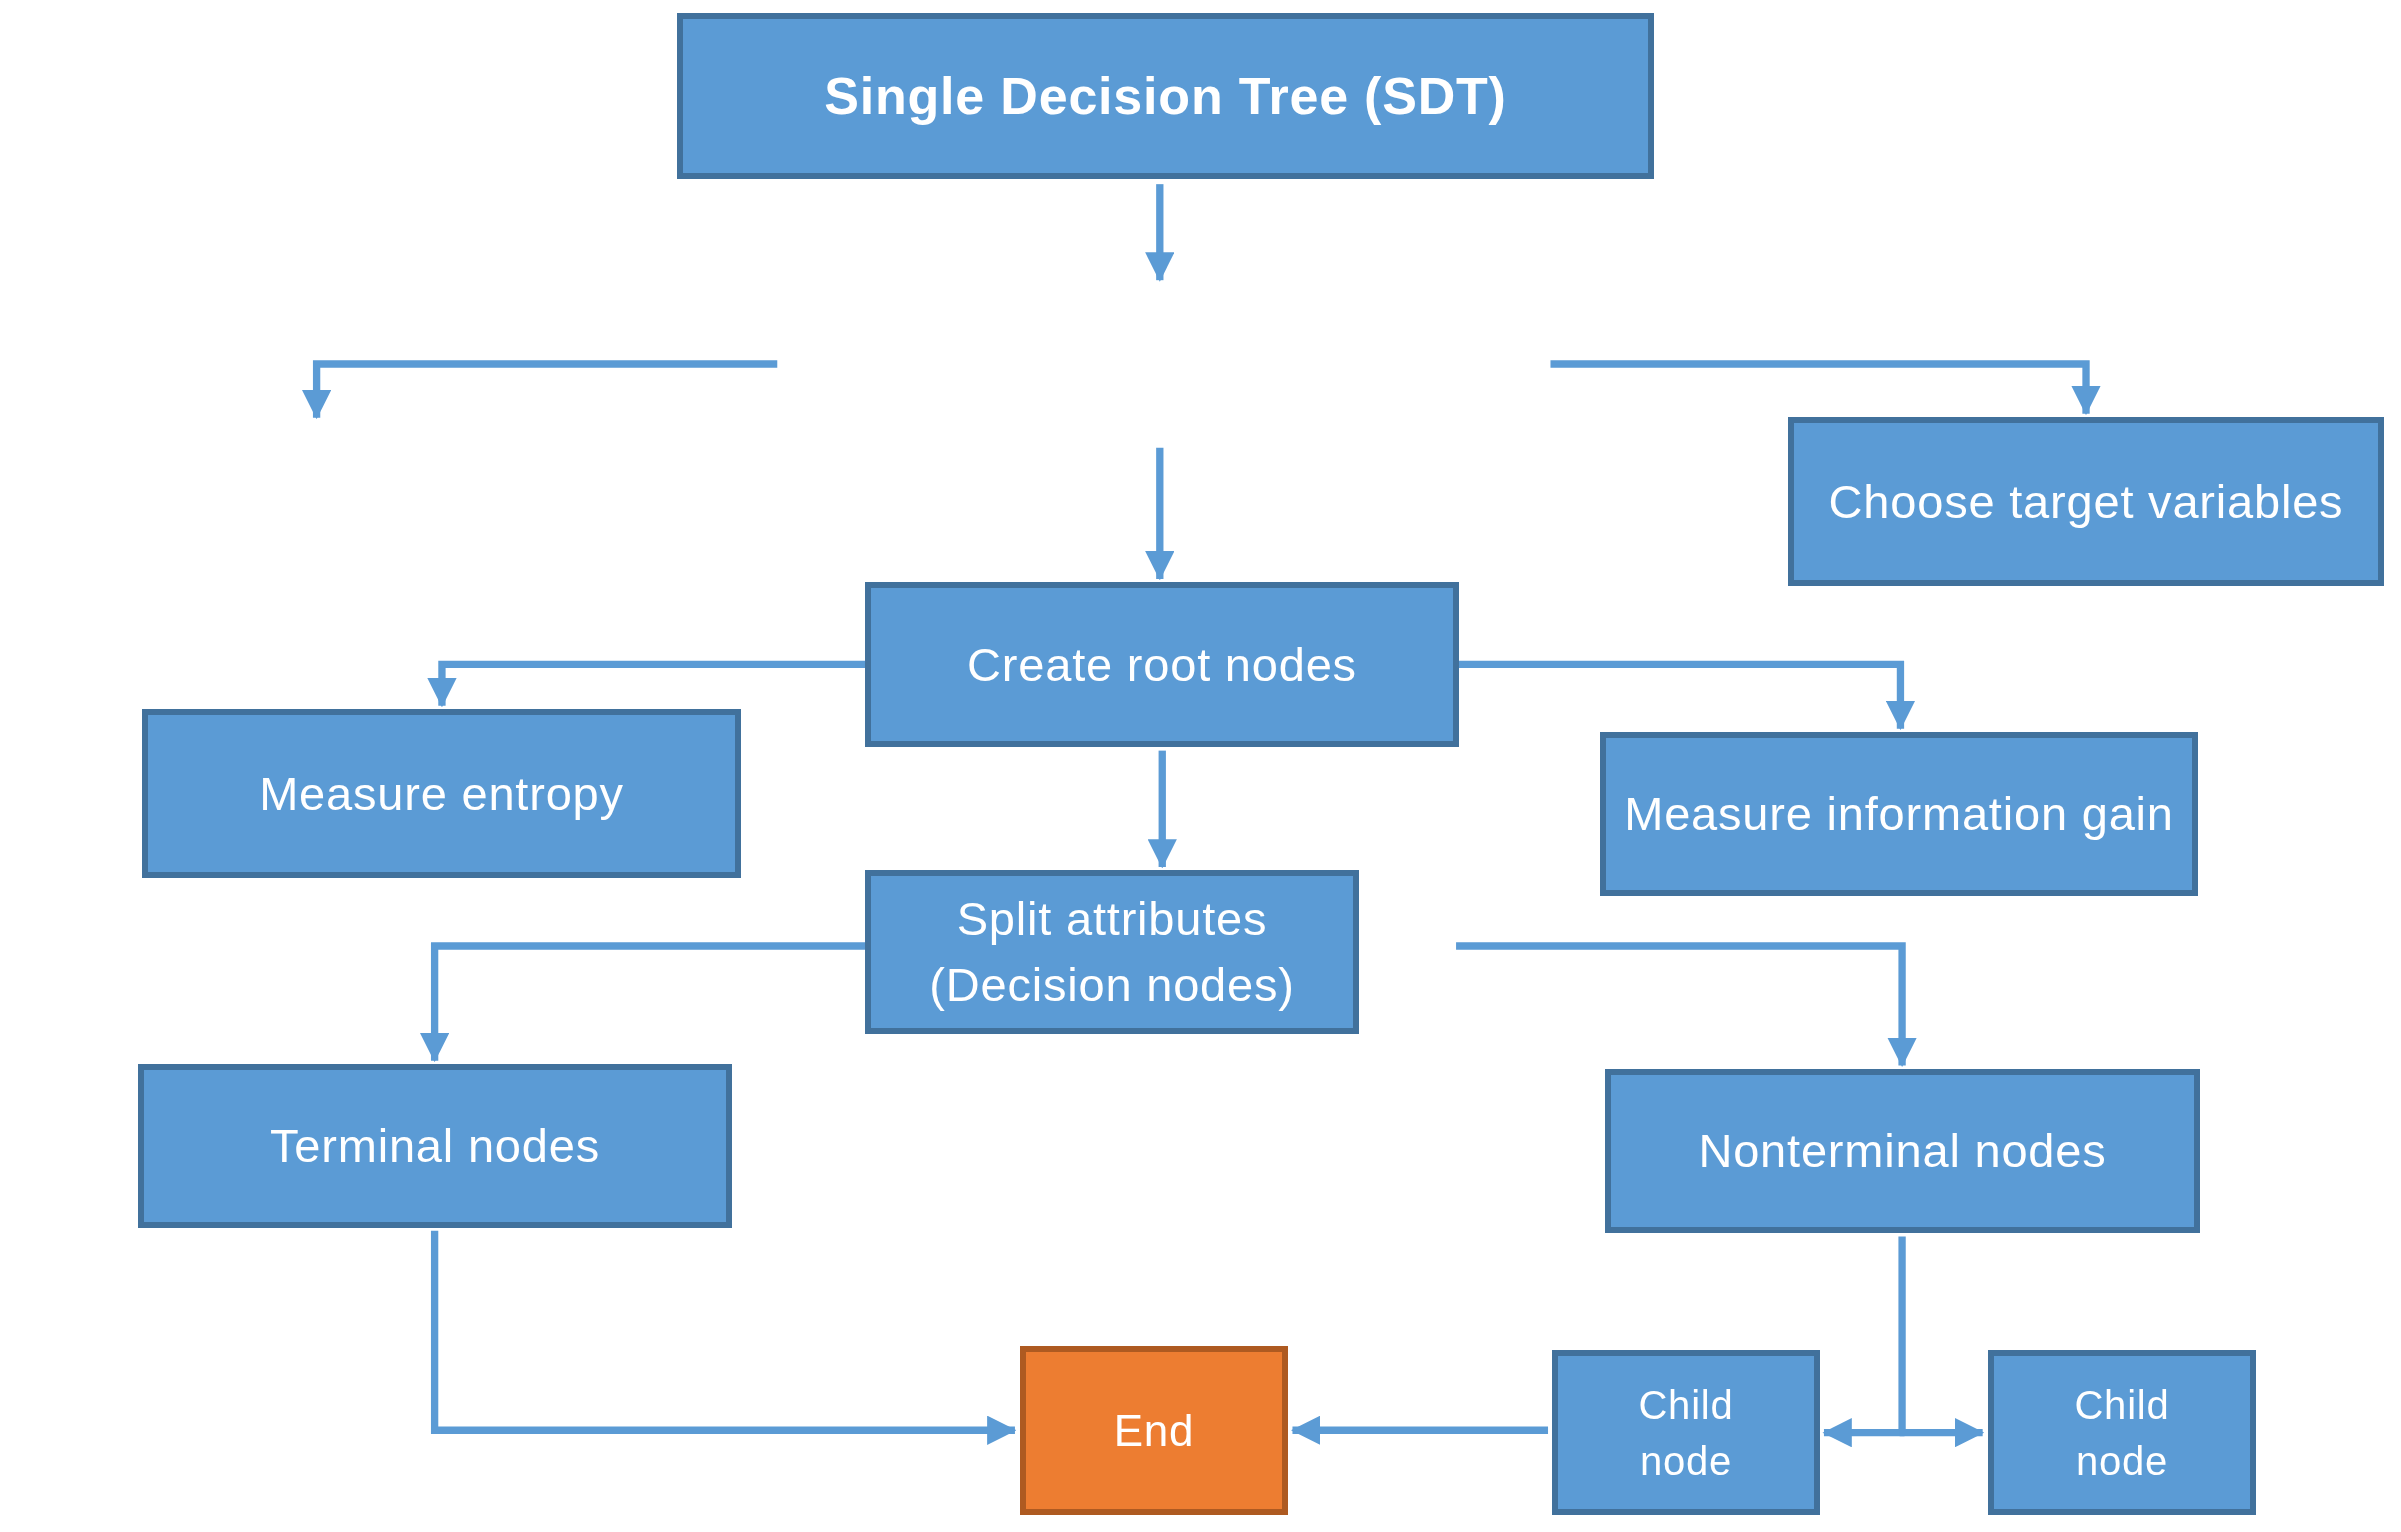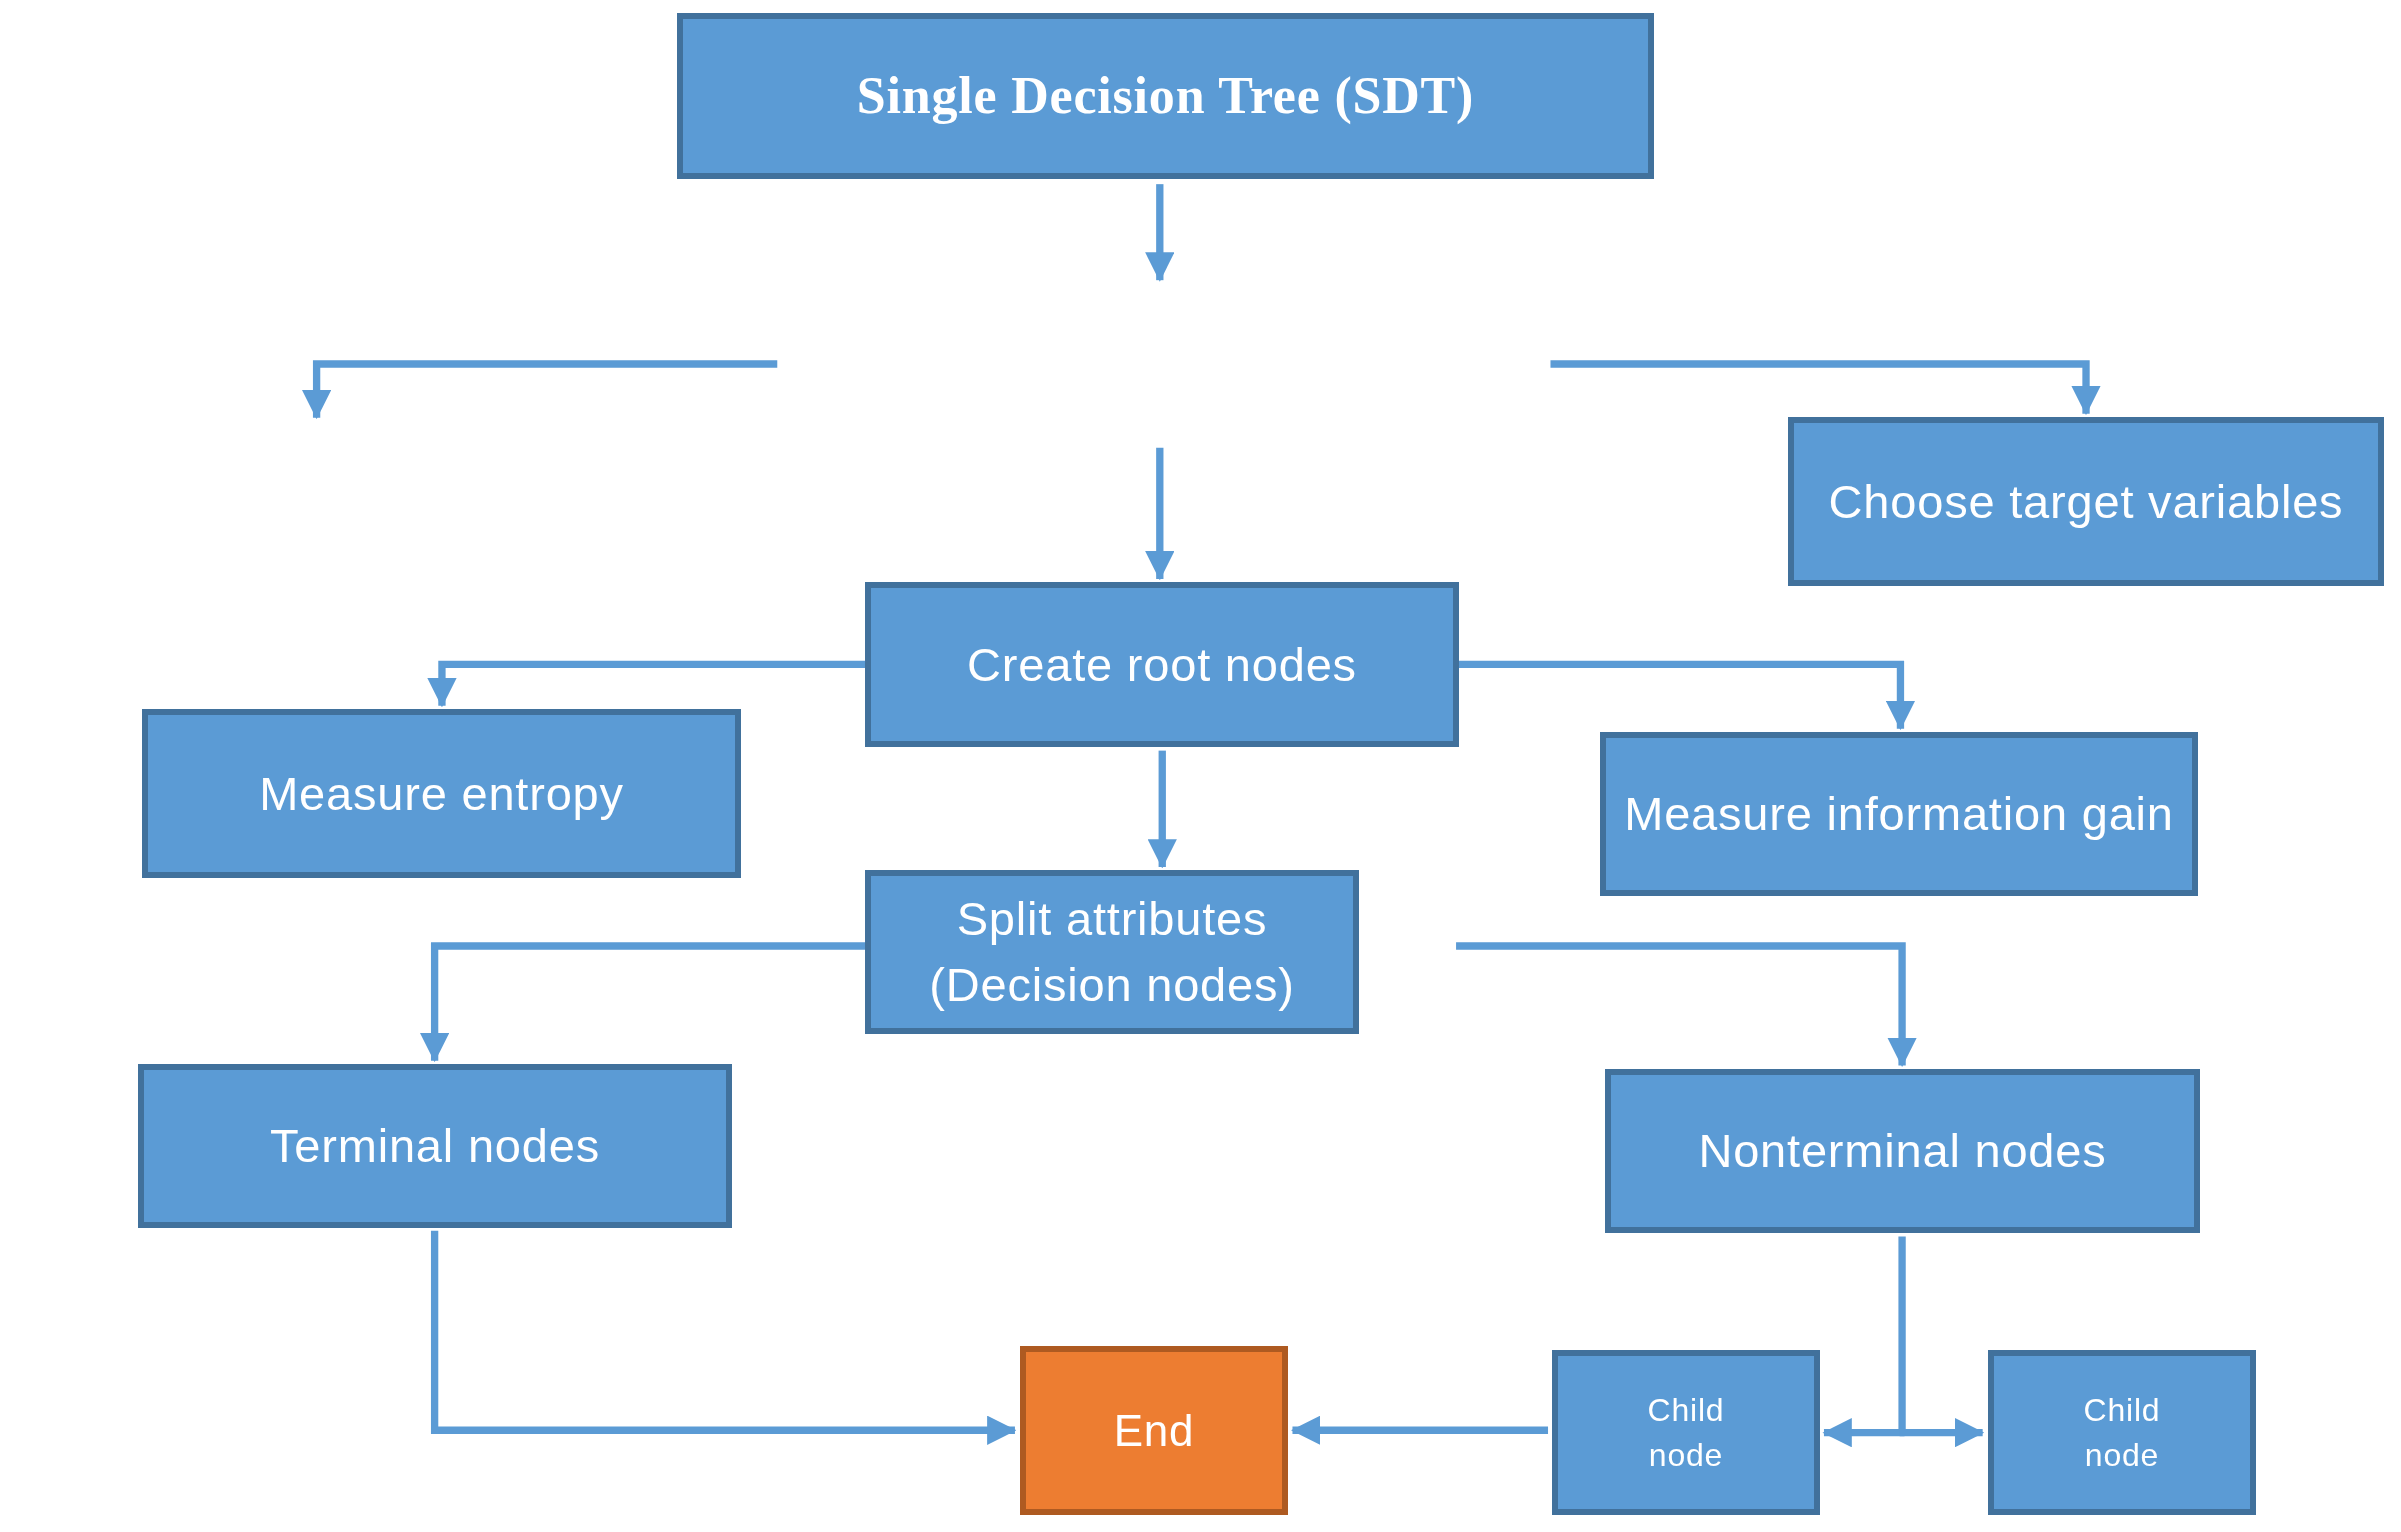--- a/index.html
+++ b/index.html
@@ -49,29 +49,28 @@
     align-items: center;
     justify-content: center;
     text-align: center;
     font-size: 47px;
     letter-spacing: 0.8px;
     line-height: 1.4;
   }
   .node.title-node {
     font-weight: bold;
     font-size: 52px;
-    font-family: Liberation Serif, serif;
   }
   .node.end-node {
     background: var(--end-fill);
     border-color: var(--end-border);
     font-size: 44px;
   }
   .node.small-node {
-    font-size: 32px;
+    font-size: 40px;
   }
   .label { display: block; }
 
   
   #n-title        { left: 677px;  top: 13px;   width: 977px; height: 166px; }
   #n-input        { left: 773px;  top: 283px;  width: 781px;  height: 161px; }
   #n-select       { left: 15.5px;   top: 421px;  width: 598px;  height: 164px; }
   #n-choose       { left: 1788px; top: 417px;  width: 596px;  height: 169px; }
   #n-create       { left: 865px; top: 582px;  width: 594px;  height: 165px; align-items: center; }
   #n-entropy      { left: 142px;  top: 709px;  width: 599px;  height: 169px; text-align: center; }

